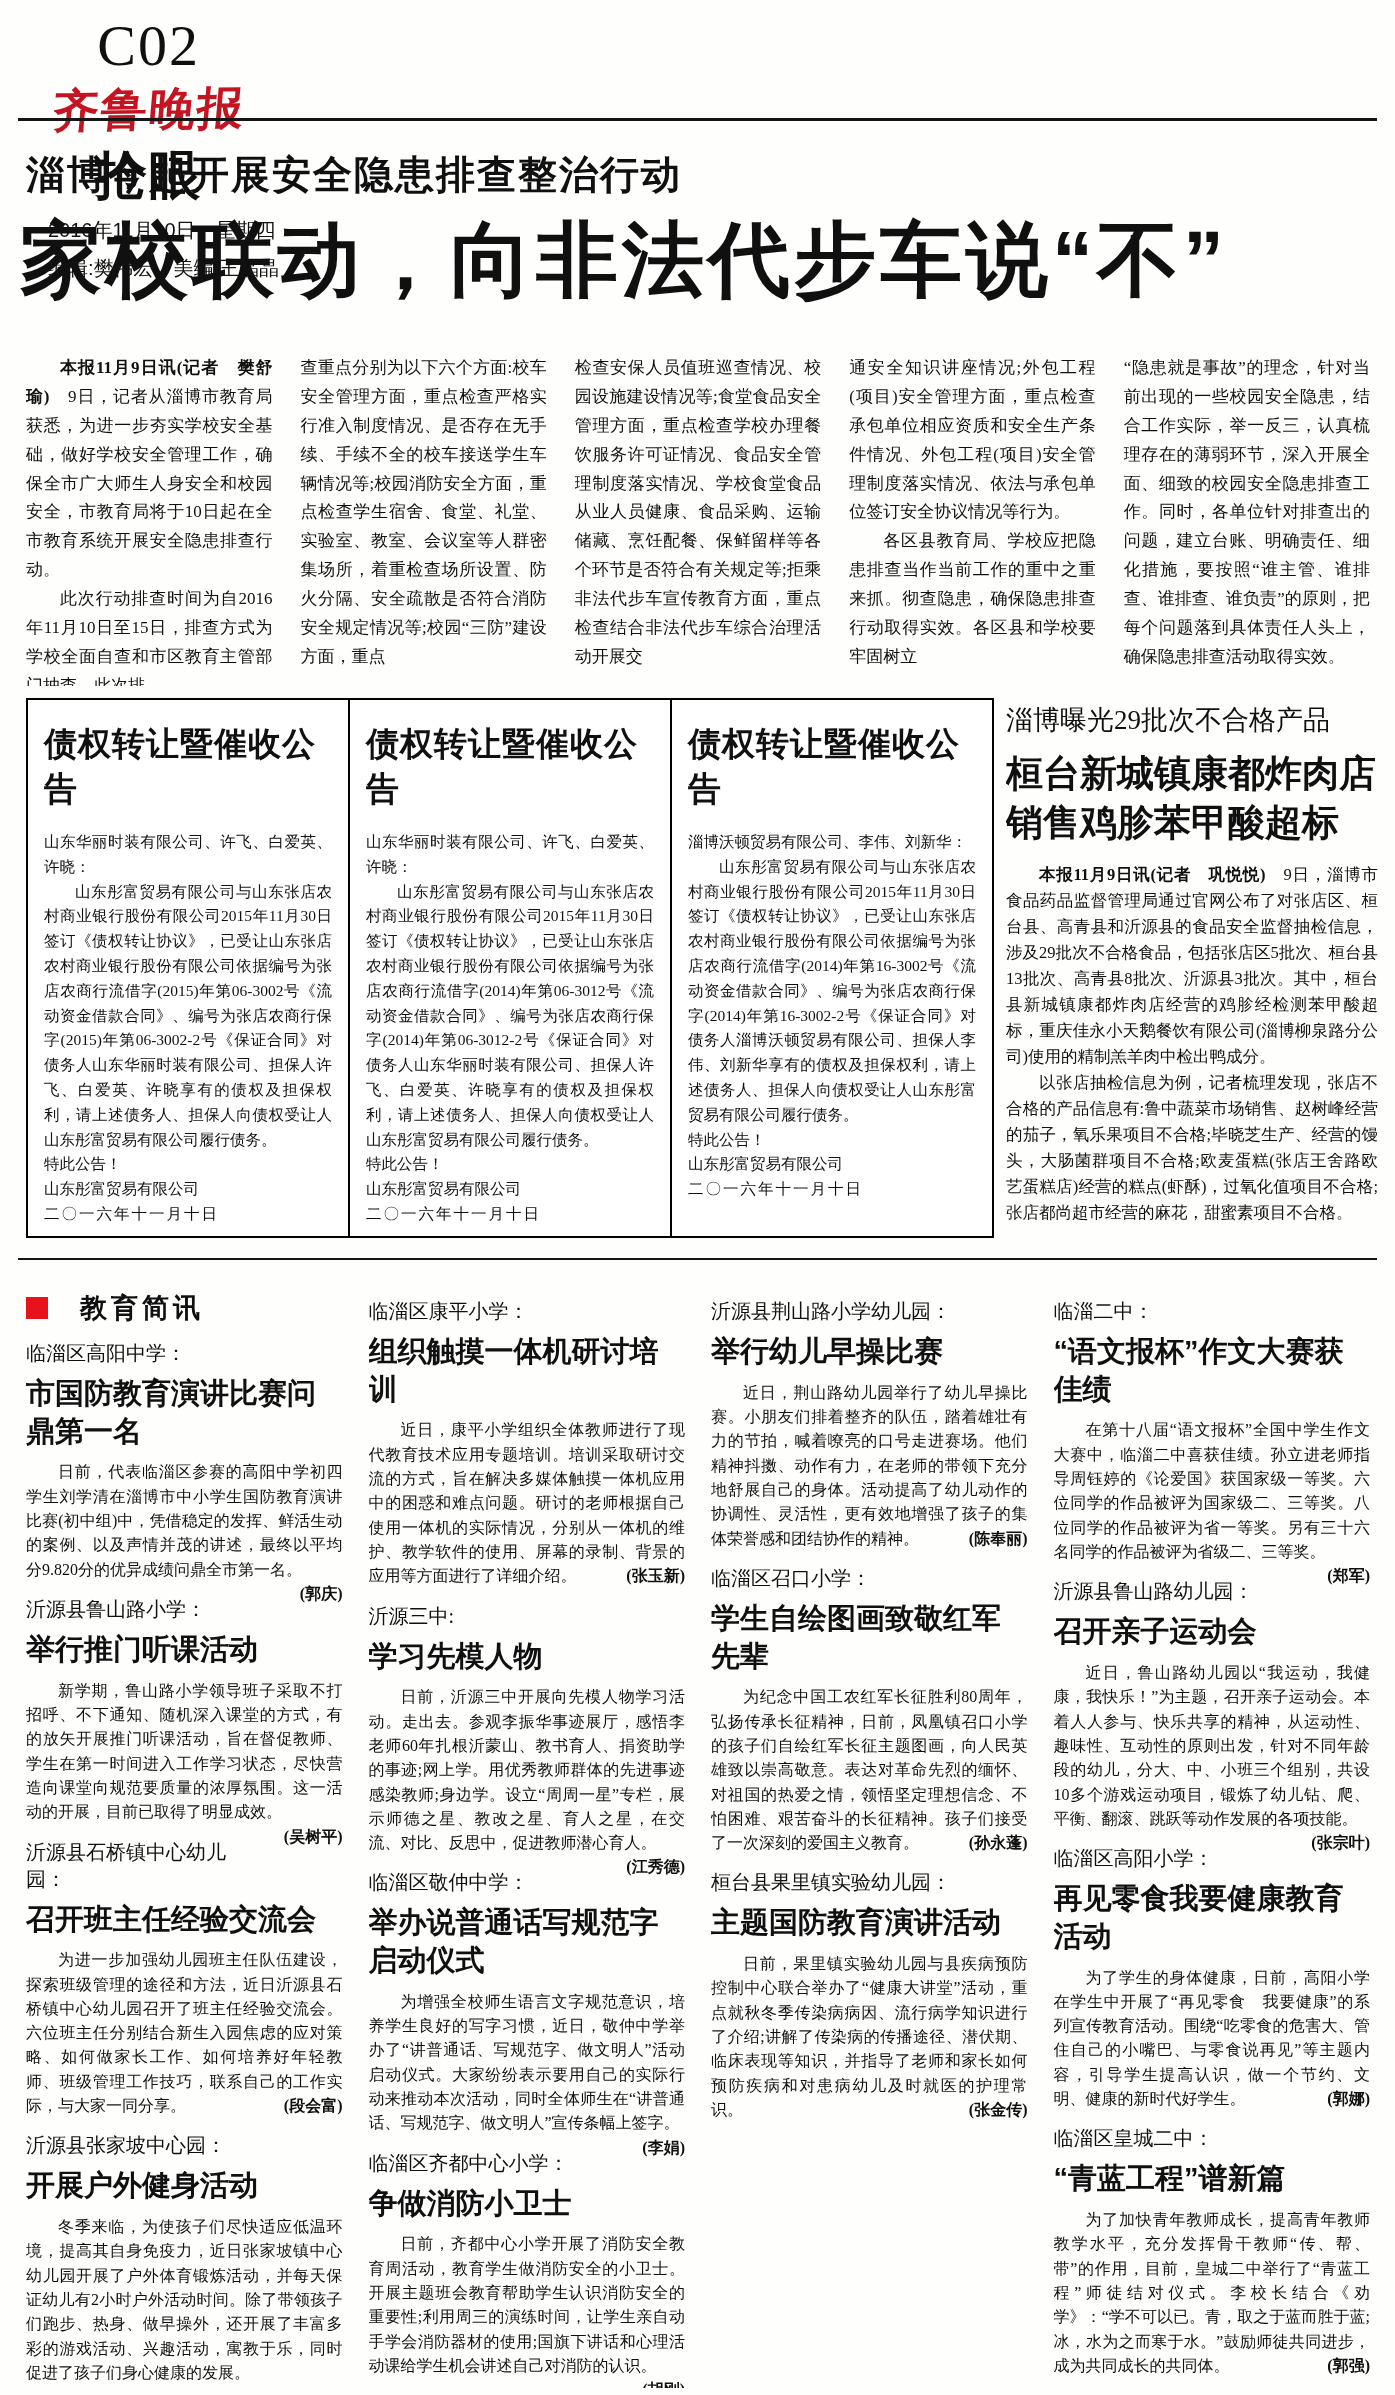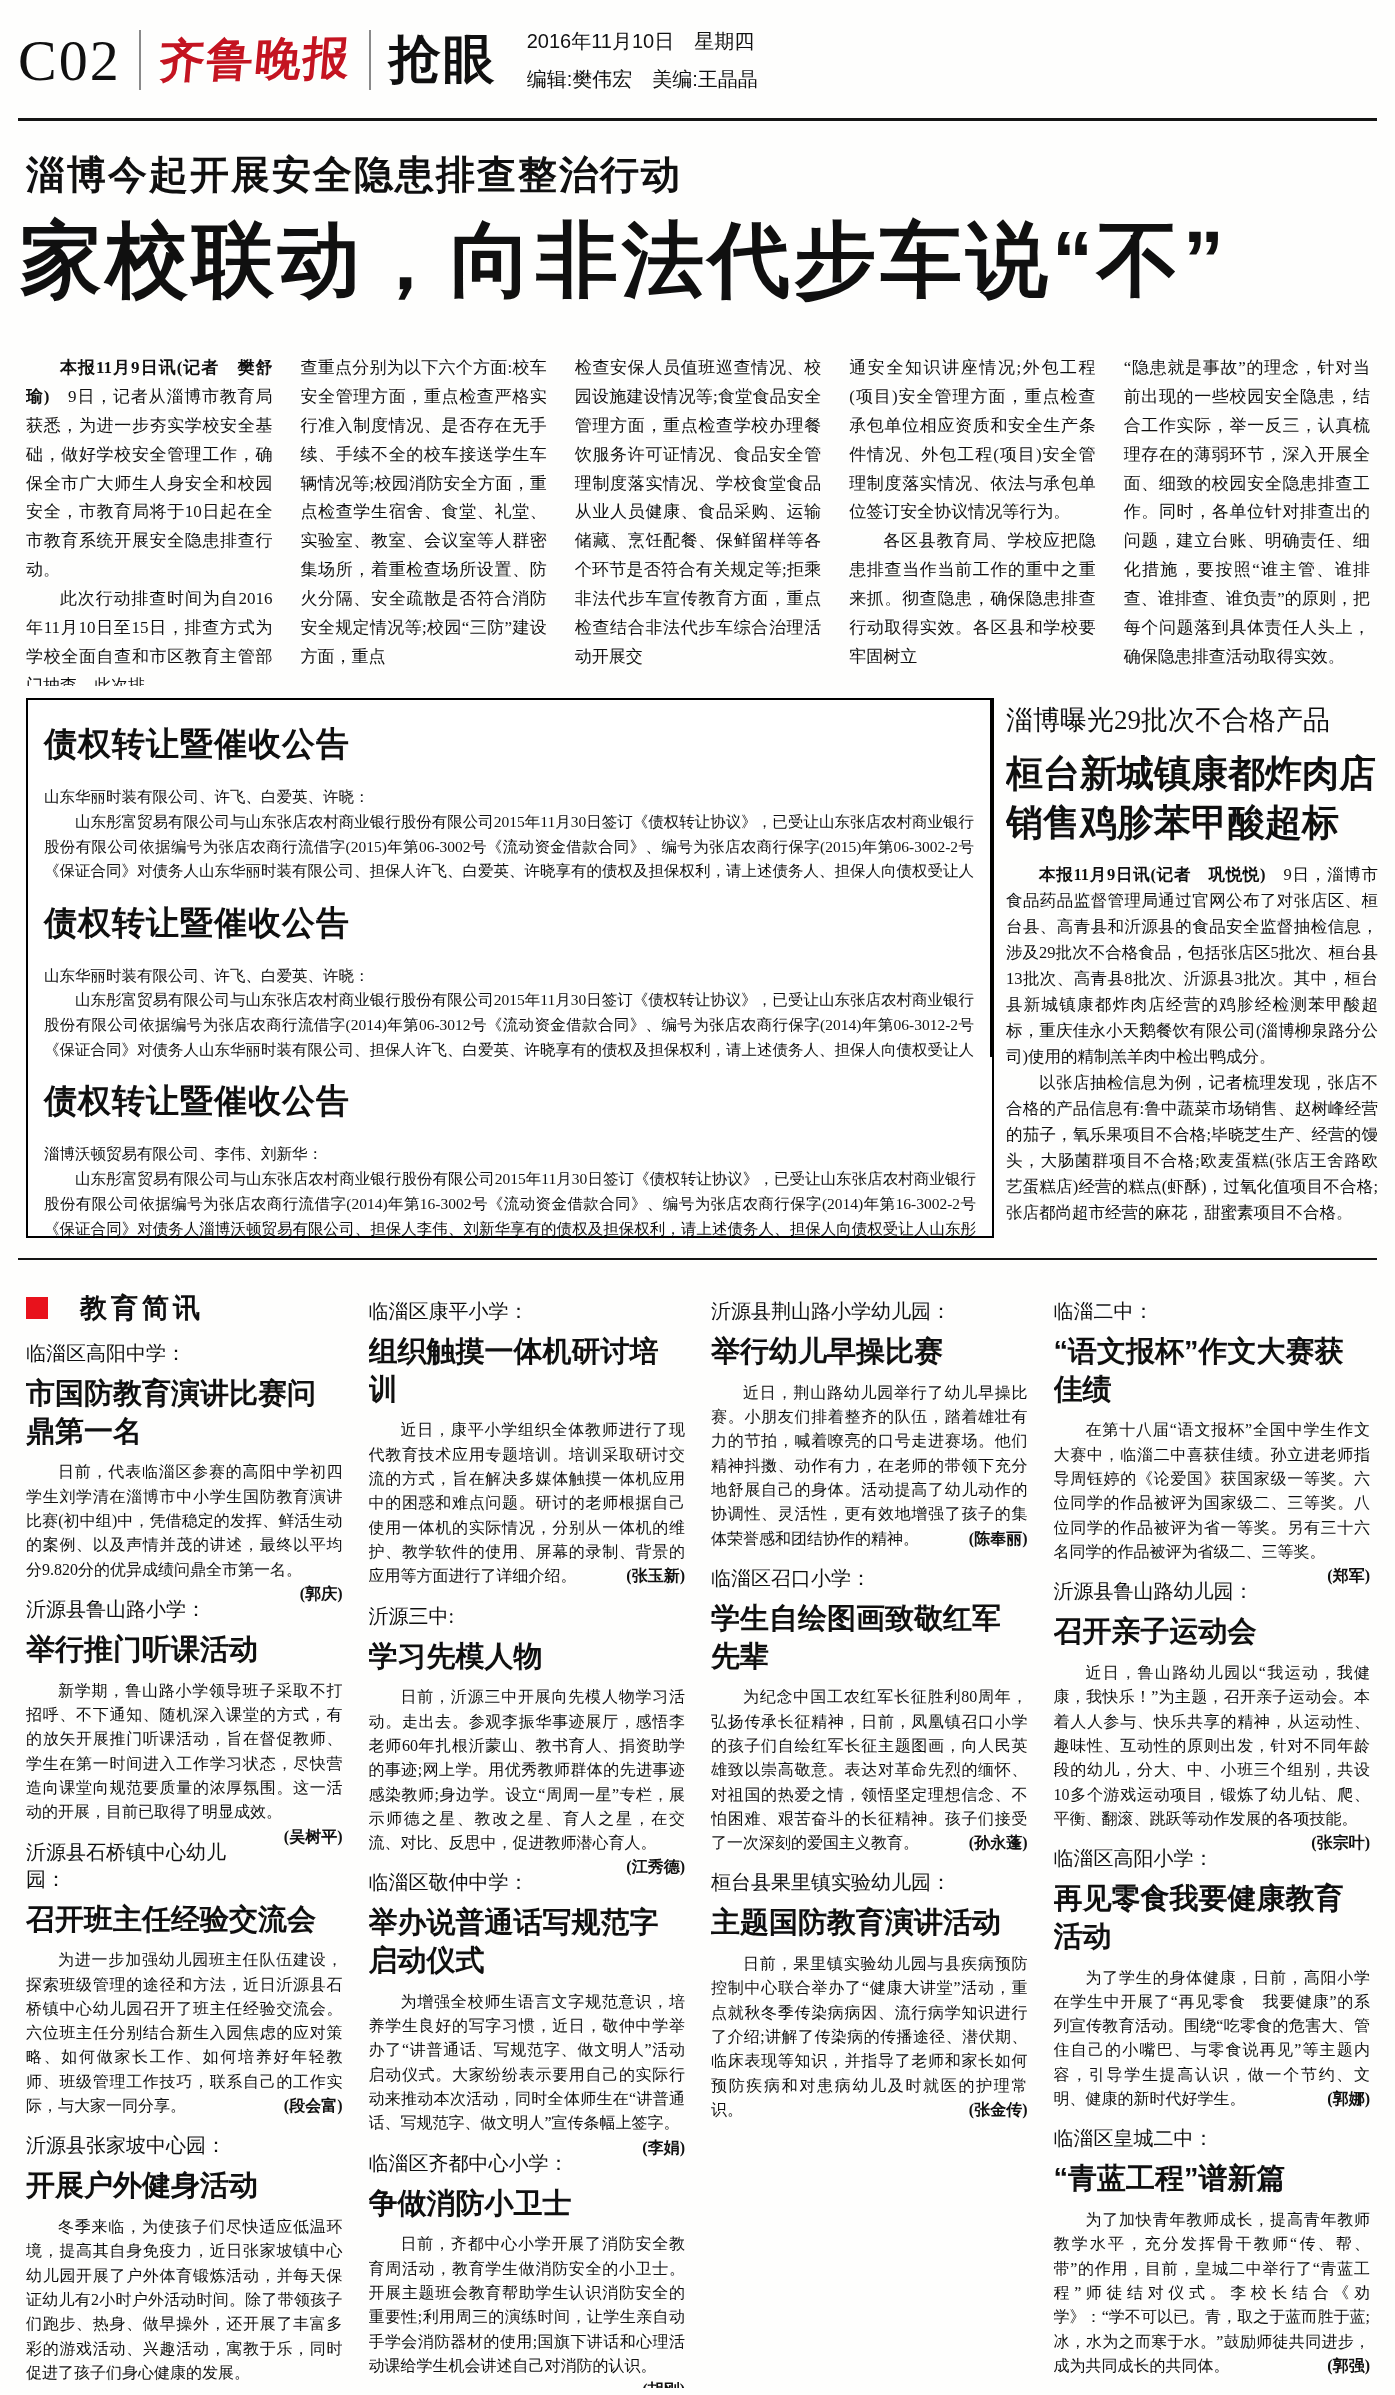--- a/index.html
+++ b/index.html
@@ -1,38 +1,38 @@
 <!DOCTYPE html>
 <html><head>
 <meta charset="utf-8">
 <style>
   html,body{margin:0;padding:0;}
   body{width:1395px;height:2395px;position:relative;background:#fefefd;color:#101010;
        font-family:"Liberation Serif",serif;overflow:hidden;}
   
-  .header{position:absolute;top:12px;left:18px;height:96px;display:flex;align-items:center;}
+  .header{position:absolute;top:12px;left:18px;height:96px;display:flex;align-items:center;flex-direction:column;}
   .pageno{font-size:58px;font-family:"Liberation Serif",serif;letter-spacing:2px;}
   .vdiv{width:2px;height:60px;background:#8a8a8a;margin:0 18px;}
   .masthead{font-size:46px;font-weight:900;color:#c41421;font-family:"Liberation Serif",serif;
             transform:skewX(-6deg) rotate(-1deg);letter-spacing:2px;}
   .section-name{font-size:52px;font-weight:900;font-family:"Liberation Sans",sans-serif;letter-spacing:2px;}
   .dateblock{margin-left:30px;font-family:"Liberation Sans",sans-serif;font-size:20px;line-height:1.9;}
   .toprule{position:absolute;top:118px;left:18px;right:18px;height:3px;background:#151515;}
   
   .kicker{position:absolute;top:148px;left:26px;font-size:39px;font-weight:900;
           font-family:"Liberation Sans",sans-serif;letter-spacing:2px;}
   .main-headline{position:absolute;top:206px;left:20px;width:1360px;font-size:82px;font-weight:900;
           font-family:"Liberation Sans",sans-serif;letter-spacing:4px;white-space:nowrap;}
   .lead-cols{position:absolute;top:354px;left:26px;width:1344px;height:332px;display:flex;gap:28px;overflow:hidden;}
   .lead-col{flex:1;font-size:17px;line-height:1.7;text-align:justify;}
   .lead-col p{margin:0;}
   p.ind{text-indent:2em;}
   
   .notices{position:absolute;top:698px;left:26px;width:968px;height:540px;border:2px solid #000;
-           display:flex;box-sizing:border-box;background:#fff;flex-direction:column;}
+           display:flex;box-sizing:border-box;background:#fff;}
   .notice{flex:1;padding:14px 16px;border-right:2px solid #000;box-sizing:border-box;overflow:hidden;}
   .notice:last-child{border-right:none;}
   .notice-title{font-size:33px;font-weight:900;font-family:"Liberation Sans",sans-serif;margin:8px 0 18px;letter-spacing:1px;}
   .notice-body p{margin:0;font-size:15.5px;line-height:1.6;text-align:justify;}
   .notice-closing{text-align:right;padding-right:2.5em;margin-top:4px;font-size:15.5px;}
   .notice-signer{text-align:right;padding-right:.8em;margin-top:24px;font-size:16px;}
   .notice-date{text-align:right;padding-right:.3em;margin-top:6px;font-size:16px;letter-spacing:2px;}
   
   .exposure{position:absolute;top:702px;left:1006px;width:372px;height:536px;overflow:hidden;}
   .exp-kicker{font-size:27px;margin:0 0 12px;}

